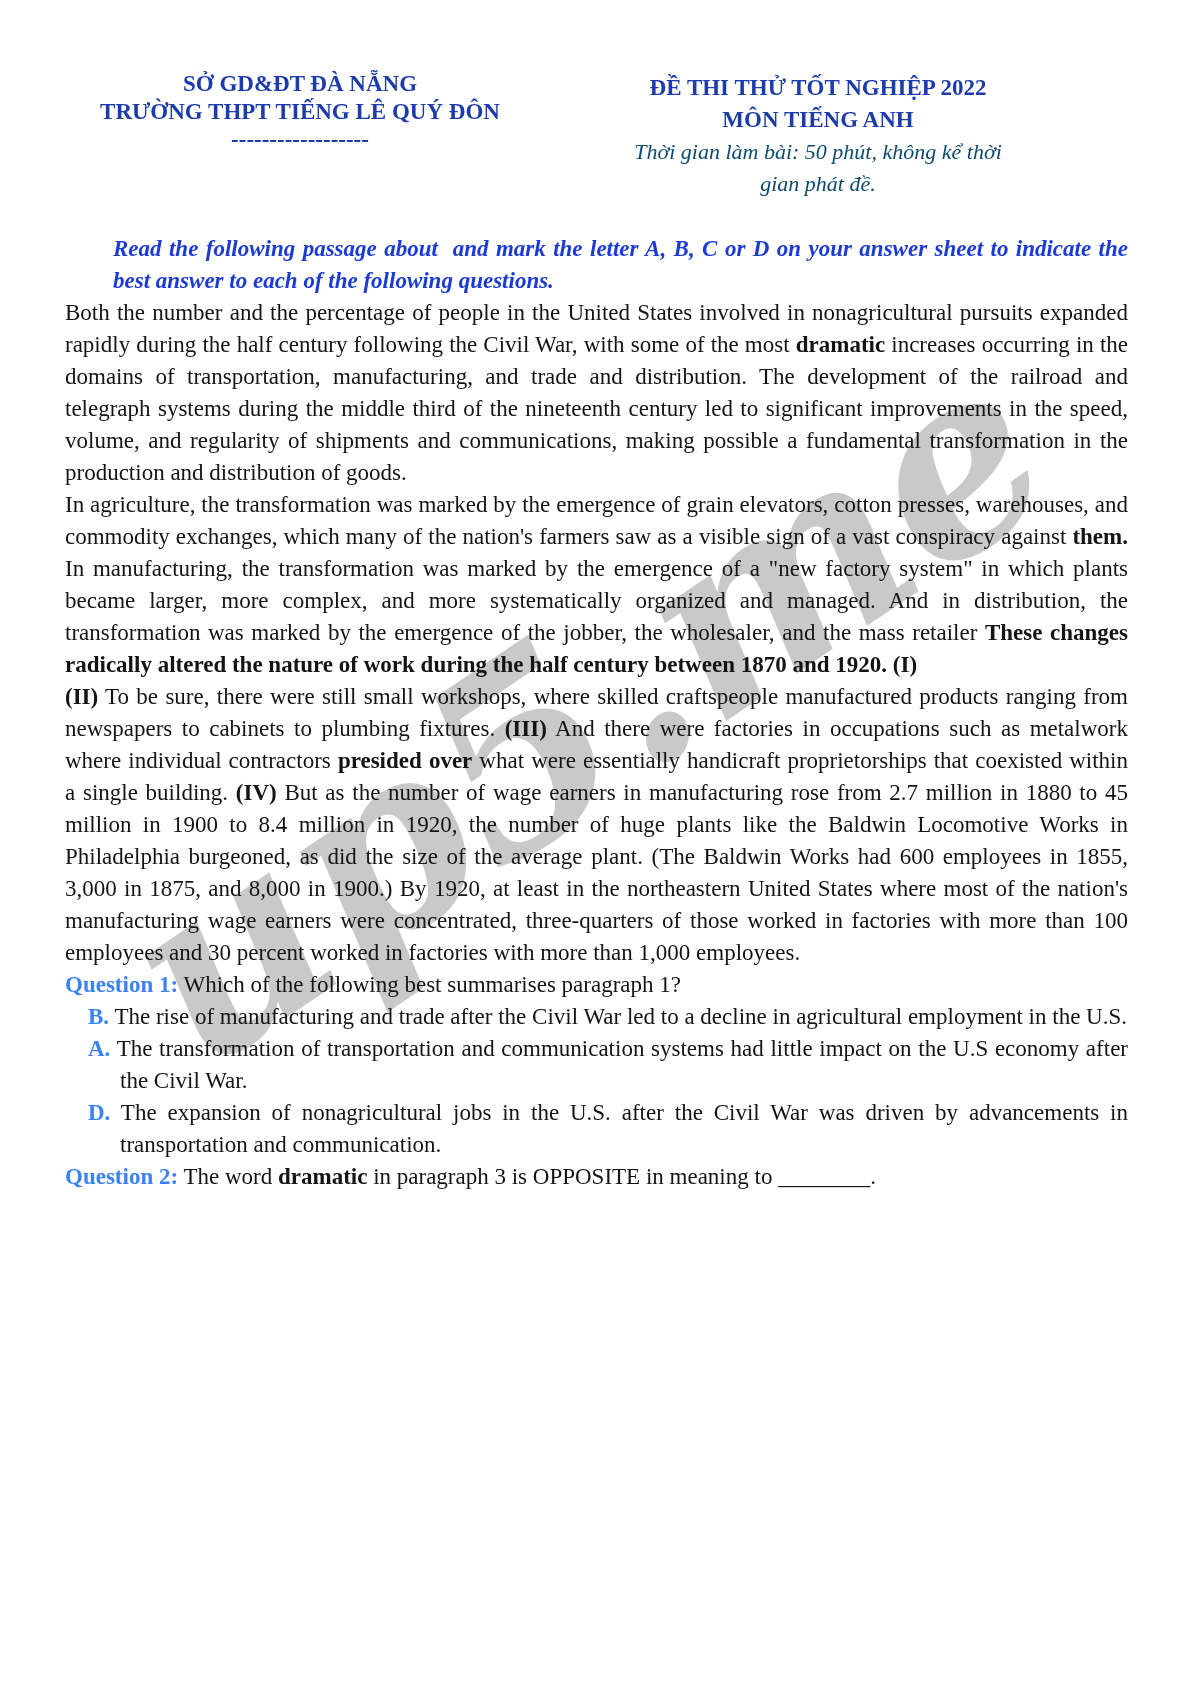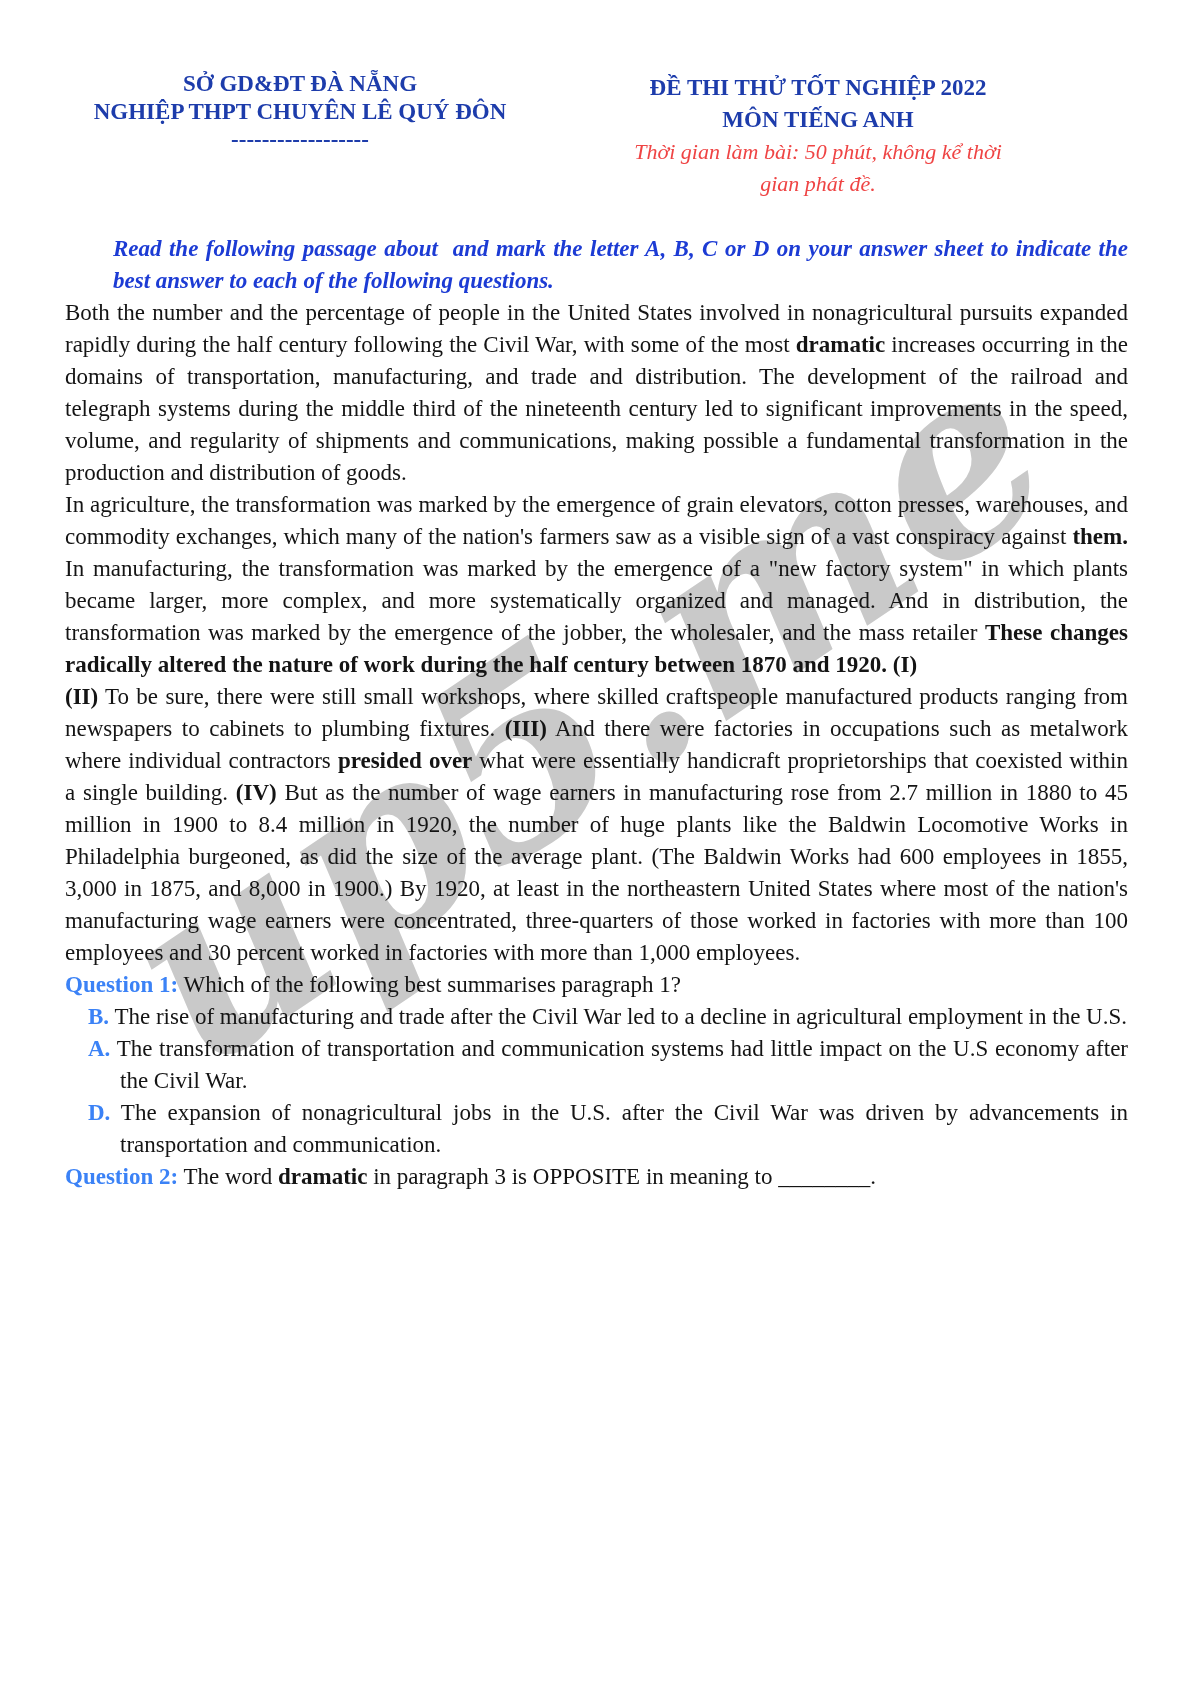--- a/index.html
+++ b/index.html
@@ -17,39 +17,39 @@
   }
   .hdr-left {
     position:absolute; left:65px; top:70px; width:470px; text-align:center;
     color:#1d3cab; font-weight:bold; font-size:23px; line-height:28px; z-index:1;
   }
   .hdr-right {
     position:absolute; left:618px; top:72px; width:400px; text-align:center;
     color:#1d3cab; font-size:23px; line-height:32px; z-index:1;
   }
   .hdr-right .bold-line { font-weight:bold; }
-  .hdr-right .italic-line { font-style:italic; font-size:22px; color:#ef4444; }
+  .hdr-right .italic-line { font-style:italic; font-size:22px; color:#0c4a6e; }
   .content { position:absolute; left:65px; top:233px; width:1063px; z-index:1; }
   .para { font-size:23px; line-height:32px; text-align:justify; }
   .instruction { color:#1c3bd4; font-weight:bold; font-style:italic;margin-left:48px; }
   .b { font-weight:bold; }
   .u { text-decoration-thickness:2px; text-underline-offset:4px; }
   .qlabel, .olabel { color:#3b82f6; font-weight:bold;margin-top:10px; }
   .option { padding-left:55px; text-indent:-32px; }
 </style>
 </head>
 <body>
 
 <div class="page">
 
   <div class="watermark">up5.me</div>
 
   <div class="hdr-left">
     <div>SỞ GD&amp;ĐT ĐÀ NẴNG</div>
-    <div>NGHIỆP THPT CHUYÊN LÊ QUÝ ĐÔN</div>
+    <div>TRƯỜNG THPT TIẾNG LÊ QUÝ ĐÔN</div>
     <div>------------------</div>
   </div>
 
   <div class="hdr-right">
     <div class="bold-line">ĐỀ THI THỬ TỐT NGHIỆP 2022</div>
     <div class="bold-line">MÔN TIẾNG ANH</div>
     <div class="italic-line">Thời gian làm bài: 50 phút, không kể thời gian phát đề.</div>
   </div>
 
   <div class="content">

